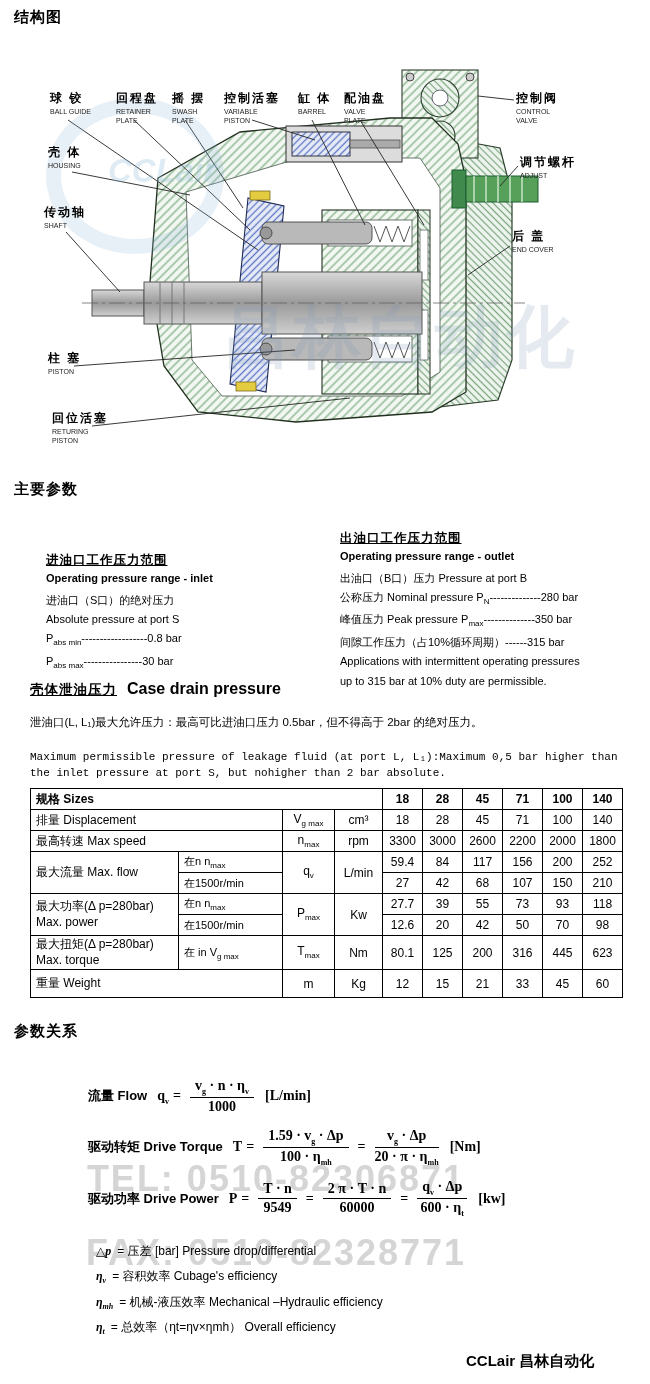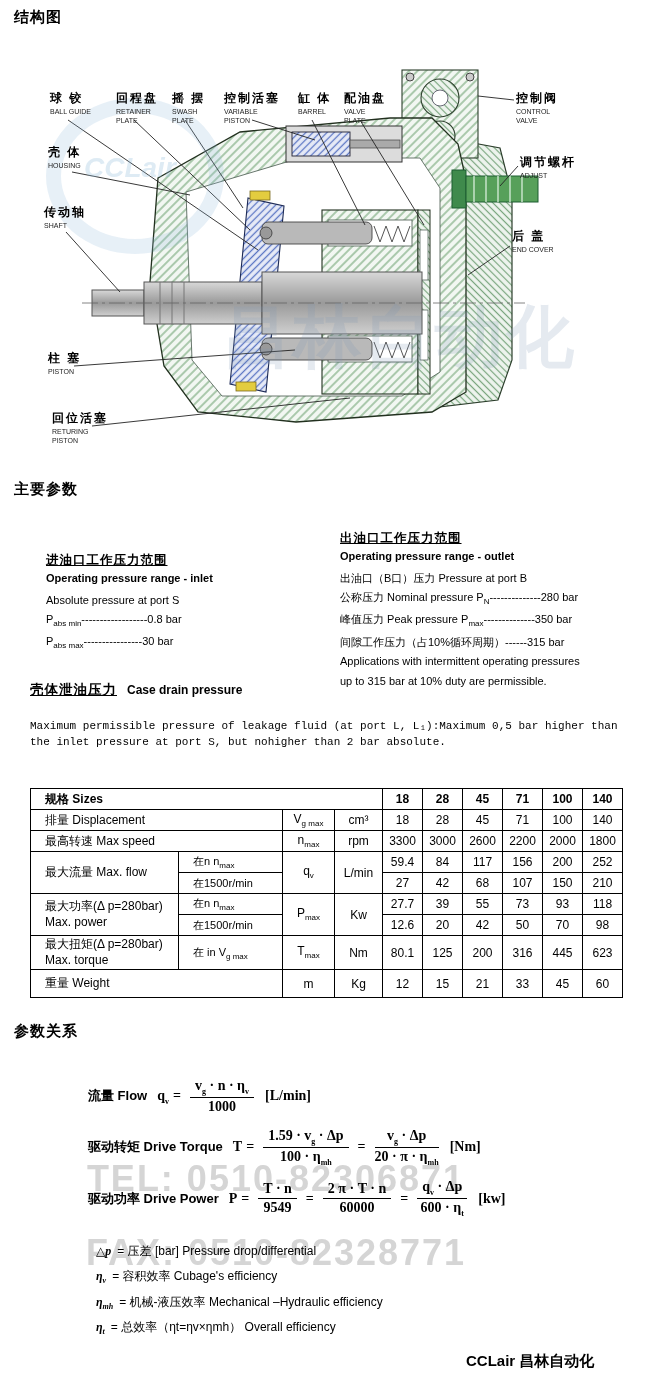--- a/index.html
+++ b/index.html
@@ -16,48 +16,48 @@
   .wm { position:absolute; left:0; width:552px; text-align:center; font-size:36px; font-weight:bold;
         color:#d5d5d5; letter-spacing:2px; white-space:nowrap; }
   .wm-tel { top:1158px; }
   .wm-fax { top:1232px; }
 
   
   .diagram { position:absolute; left:0; top:60px; width:650px; height:420px; }
   .diagram svg { position:absolute; left:0; top:0; z-index:1; }
   .wm-swirl { position:absolute; left:46px; top:38px; width:178px; height:156px;
               border:15px solid rgba(145,188,220,0.22); border-radius:50%; z-index:2; }
-  .wm-latin { position:absolute; left:84px; top:92px; font-size:28px; font-style:italic; font-weight:bold;
+  .wm-latin { position:absolute; left:108px; top:92px; font-size:33px; font-style:italic; font-weight:bold;
               color:rgba(145,188,220,0.30); z-index:2; }
   .wm-brand { position:absolute; left:222px; top:232px; font-size:68px; font-weight:bold;
               color:rgba(125,150,178,0.20); letter-spacing:3px; z-index:2; white-space:nowrap; }
   .dlabel { position:absolute; z-index:3; }
   .dlabel .cn { font-weight:bold; font-size:12px; letter-spacing:2px; white-space:nowrap; }
   .dlabel .en { font-size:7px; color:#222; white-space:pre-line; margin-top:1px; line-height:1.25; }
 
   
   .pblock { position:absolute; font-size:11px; line-height:1.3; }
   .pressure-inlet { left:46px; top:540px; width:288px; }
   .pressure-outlet { left:340px; top:518px; width:292px; }
   .ptitle-cn { font-size:12.5px; font-weight:bold; text-decoration:underline; margin-bottom:3px; letter-spacing:1px;margin-top:12px; }
   .ptitle-en { font-size:11px; font-weight:bold; margin-bottom:7px; }
   .pline { margin-bottom:5px; }
   sub { font-size:8px; }
 
   
   .casedrain { position:absolute; left:30px; top:680px; width:594px; }
   .cd-cn { font-size:13.5px; font-weight:bold; text-decoration:underline; margin-right:10px; letter-spacing:1px; }
-  .cd-en { font-size:12px; font-weight:bold; }
+  .cd-en { font-size:16px; font-weight:bold; }
   .cd-text-cn { margin-top:16px; font-size:11.5px; }
   .cd-text-en { margin-top:20px; font-size:11px; line-height:1.45;font-family:Liberation Mono, monospace; }
 
   
   table.spec { position:absolute; left:30px; top:788px; width:592px; border-collapse:collapse; table-layout:fixed; font-size:12px; }
   .spec td { border:1px solid #000; text-align:center; padding:1px 2px; height:21px; overflow:hidden; }
-  .spec .lbl { text-align:left; padding-left:14px; }
+  .spec .lbl { text-align:left; padding-left:5px; }
   .spec .cond { font-size:11px; }
   .b { font-weight:bold; }
   .spec .two div { line-height:1.3; }
   .spec tr.tall td { height:34px; }
   .spec tr.mid td { height:28px; }
 
   
   .formulas { position:absolute; left:88px; top:1078px; width:545px;
               font-family:"Liberation Serif","DejaVu Serif",serif; font-size:14px; font-weight:bold; }
   .formula { margin-bottom:13px; display:flex; align-items:center; white-space:nowrap; }
@@ -242,38 +242,40 @@
       <div class="en">RETURING
 PISTON</div>
     </div>
   </div>
 
   <div class="sec-title t2">主要参数</div>
 
   <div class="pblock pressure-inlet">
     <div class="ptitle-cn">进油口工作压力范围</div>
     <div class="ptitle-en">Operating pressure range - inlet</div>
+    <div class="pline">进油口（S口）的绝对压力</div>
     <div class="pline">Absolute pressure at port S</div>
     <div class="pline"><span>P</span><sub>abs min</sub><span>------------------0.8 bar</span></div>
     <div class="pline"><span>P</span><sub>abs max</sub><span>----------------30 bar</span></div>
   </div>
 
   <div class="pblock pressure-outlet">
     <div class="ptitle-cn">出油口工作压力范围</div>
     <div class="ptitle-en">Operating pressure range - outlet</div>
     <div class="pline">出油口（B口）压力 Pressure at port B</div>
     <div class="pline"><span>公称压力 Nominal pressure</span>  <span>P</span><sub>N</sub><span>--------------280 bar</span></div>
     <div class="pline"><span>峰值压力 Peak pressure</span>  <span>P</span><sub>max</sub><span>--------------350 bar</span></div>
     <div class="pline">间隙工作压力（占10%循环周期）------315 bar</div>
     <div class="pline">Applications with intermittent operating pressures</div>
     <div class="pline">up to 315 bar at 10% duty are permissible.</div>
   </div>
 
   <div class="casedrain">
     <span class="cd-cn">壳体泄油压力</span><span class="cd-en">Case drain pressure</span>
+    <div class="cd-text-cn">泄油口(L, L₁)最大允许压力：最高可比进油口压力 0.5bar，但不得高于 2bar 的绝对压力。</div>
     <div class="cd-text-en">Maximum permissible pressure of leakage fluid (at port L, L₁):Maximum 0,5 bar higher than the inlet pressure at port S, but nohigher than 2 bar absolute.</div>
   </div>
 
   <table class="spec">
     <colgroup>
       <col style="width:148px">
         <col style="width:104px">
         <col style="width:52px">
         <col style="width:48px">
       <col style="width:40px">

